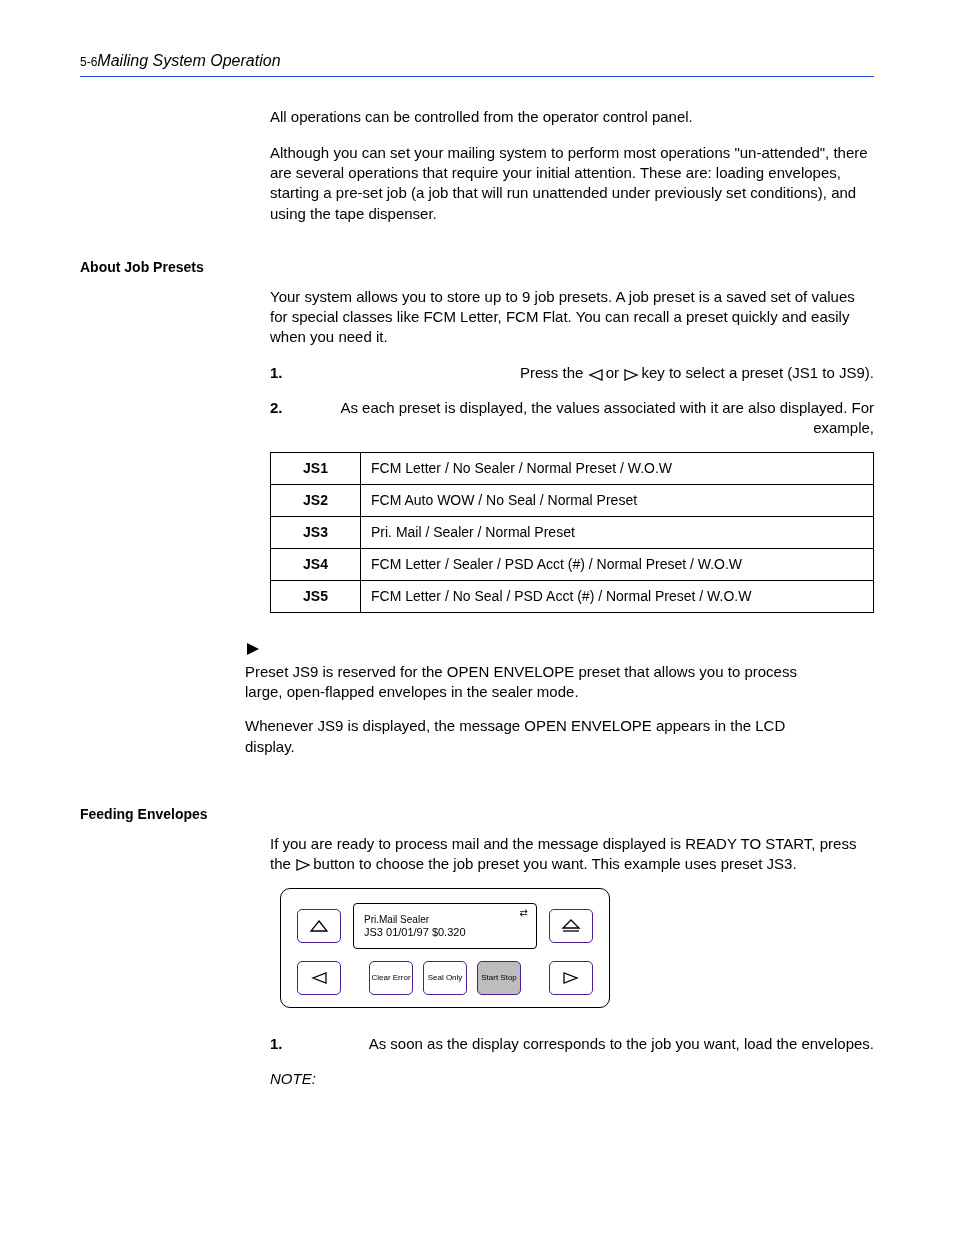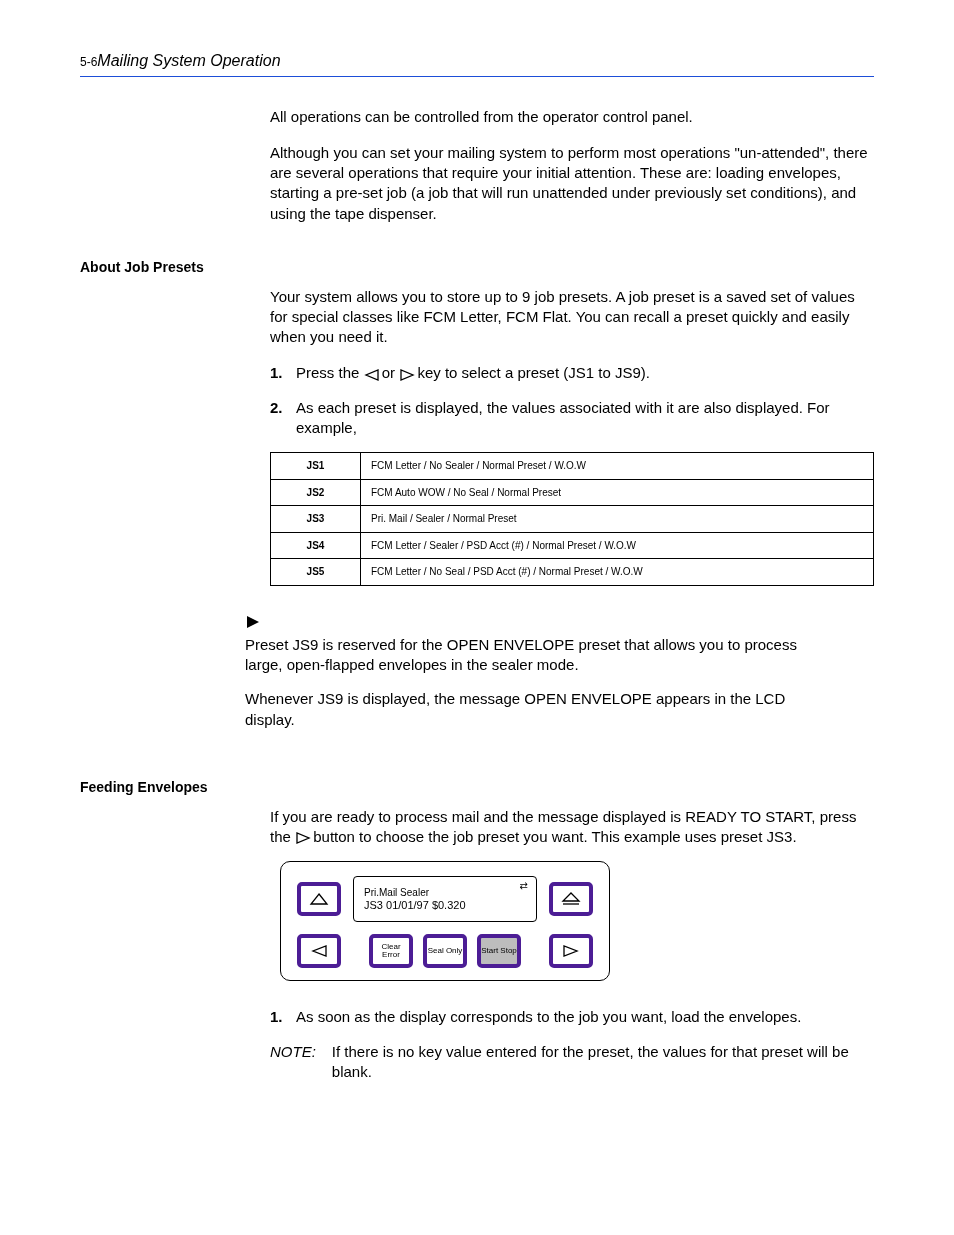--- a/index.html
+++ b/index.html
@@ -46,35 +46,35 @@
   .step-row {
     display: flex;
     align-items: flex-start;
     margin-bottom: 14px;
   }
   .step-num {
     width: 26px;
     flex: none;
     font-weight: bold;
   }
-  .step-body { flex: 1; }
+  .step-body { flex: 1; text-align: right; }
   .tri {
     display: inline-block;
     position: relative;
     width: 14px;
     height: 12px;
     vertical-align: middle;
   }
   .tri svg { display: block; }
   table.specs {
     border-collapse: collapse;
     width: 100%;
     margin-top: 6px;
     margin-bottom: 24px;
-    font-size: 10px;
+    font-size: 14px;
   }
   table.specs td {
     border: 1px solid #000;
     padding: 6px 10px;
     vertical-align: top;
   }
   table.specs td.k {
     width: 90px;
     text-align: center;
     font-weight: bold;
@@ -103,21 +103,21 @@
     padding: 14px 16px 12px 16px;
   }
   .panel-row {
     display: flex;
     align-items: center;
     justify-content: space-between;
     margin-bottom: 12px;
   }
   .panel-row:last-child { margin-bottom: 0; }
   .btn {
-    border: 4px solid #4c1d95;
+    border: 1px solid #4c1d95;
     border-radius: 5px;
     width: 44px;
     height: 34px;
     display: flex;
     align-items: center;
     justify-content: center;
     background: #fff;
   }
   .btn.filled { background: #bdbdbd; }
   .lcd {
@@ -299,16 +299,15 @@
 
       <div class="step-row">
         <div class="step-num">1.</div>
         <div class="step-body">As soon as the display corresponds to the job you want, load the envelopes.</div>
       </div>
     </div>
   </div>
 
   <div class="note">
     <div class="lbl">NOTE:</div>
-    <div class="txt">If there is no key value entered for the preset, the values for that preset will be blank.</div>
   </div>
 
 </div>
 
 </body></html>

